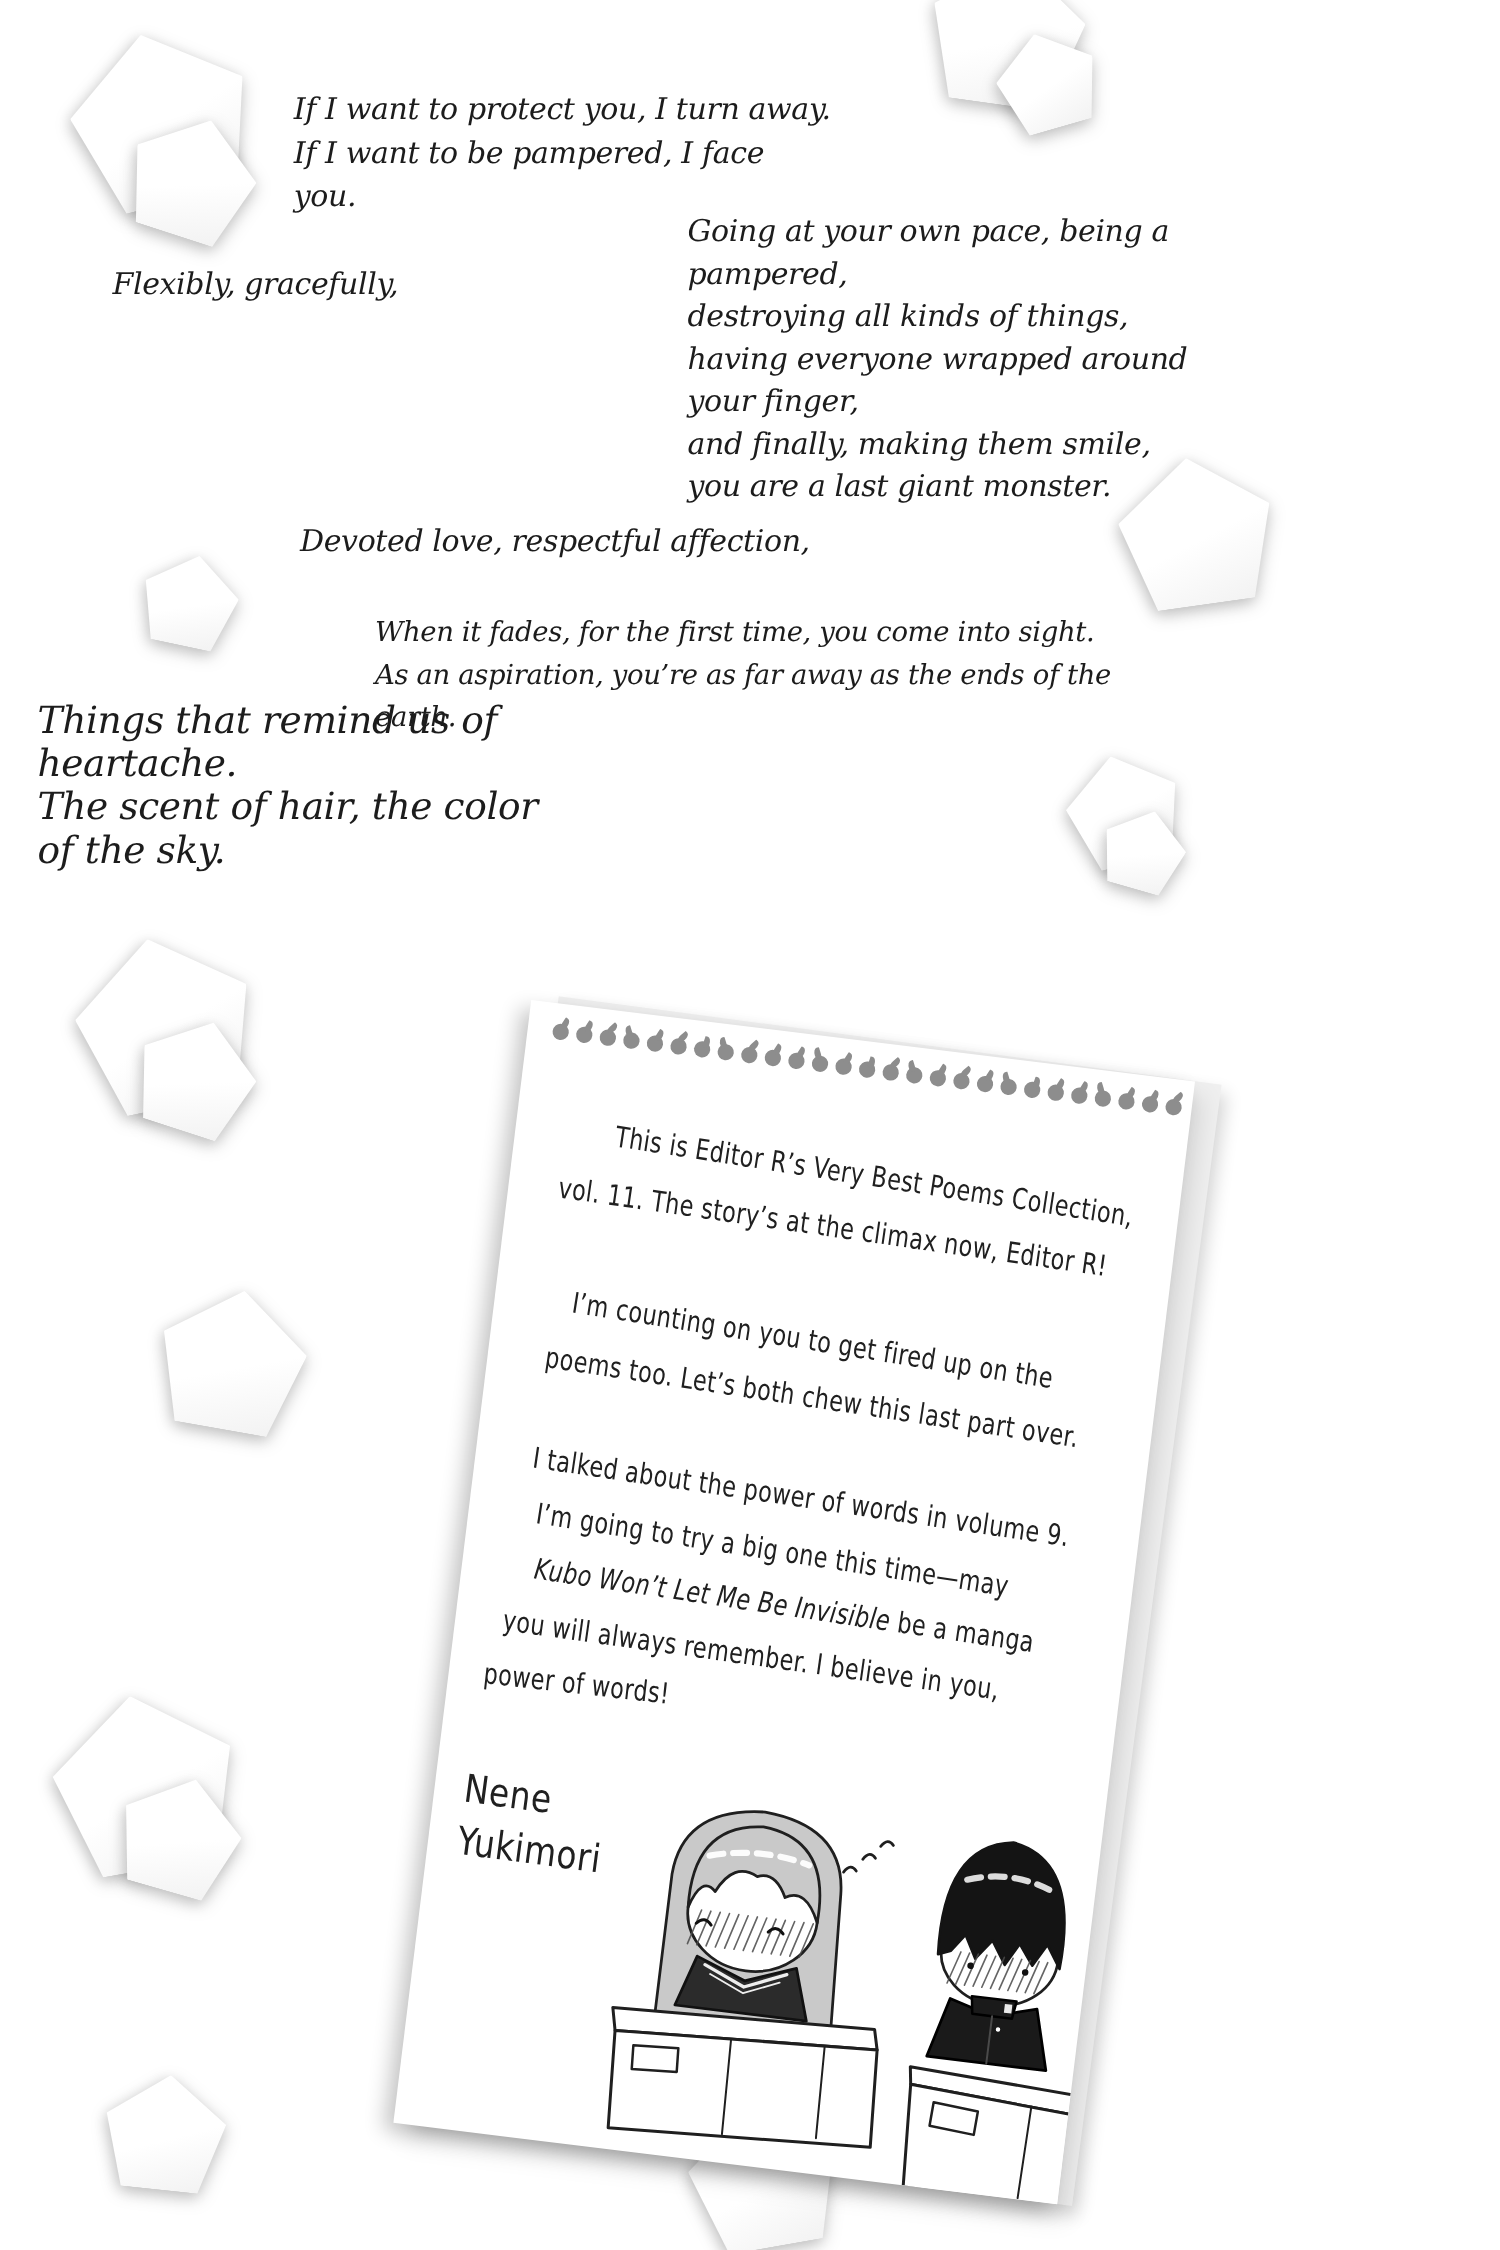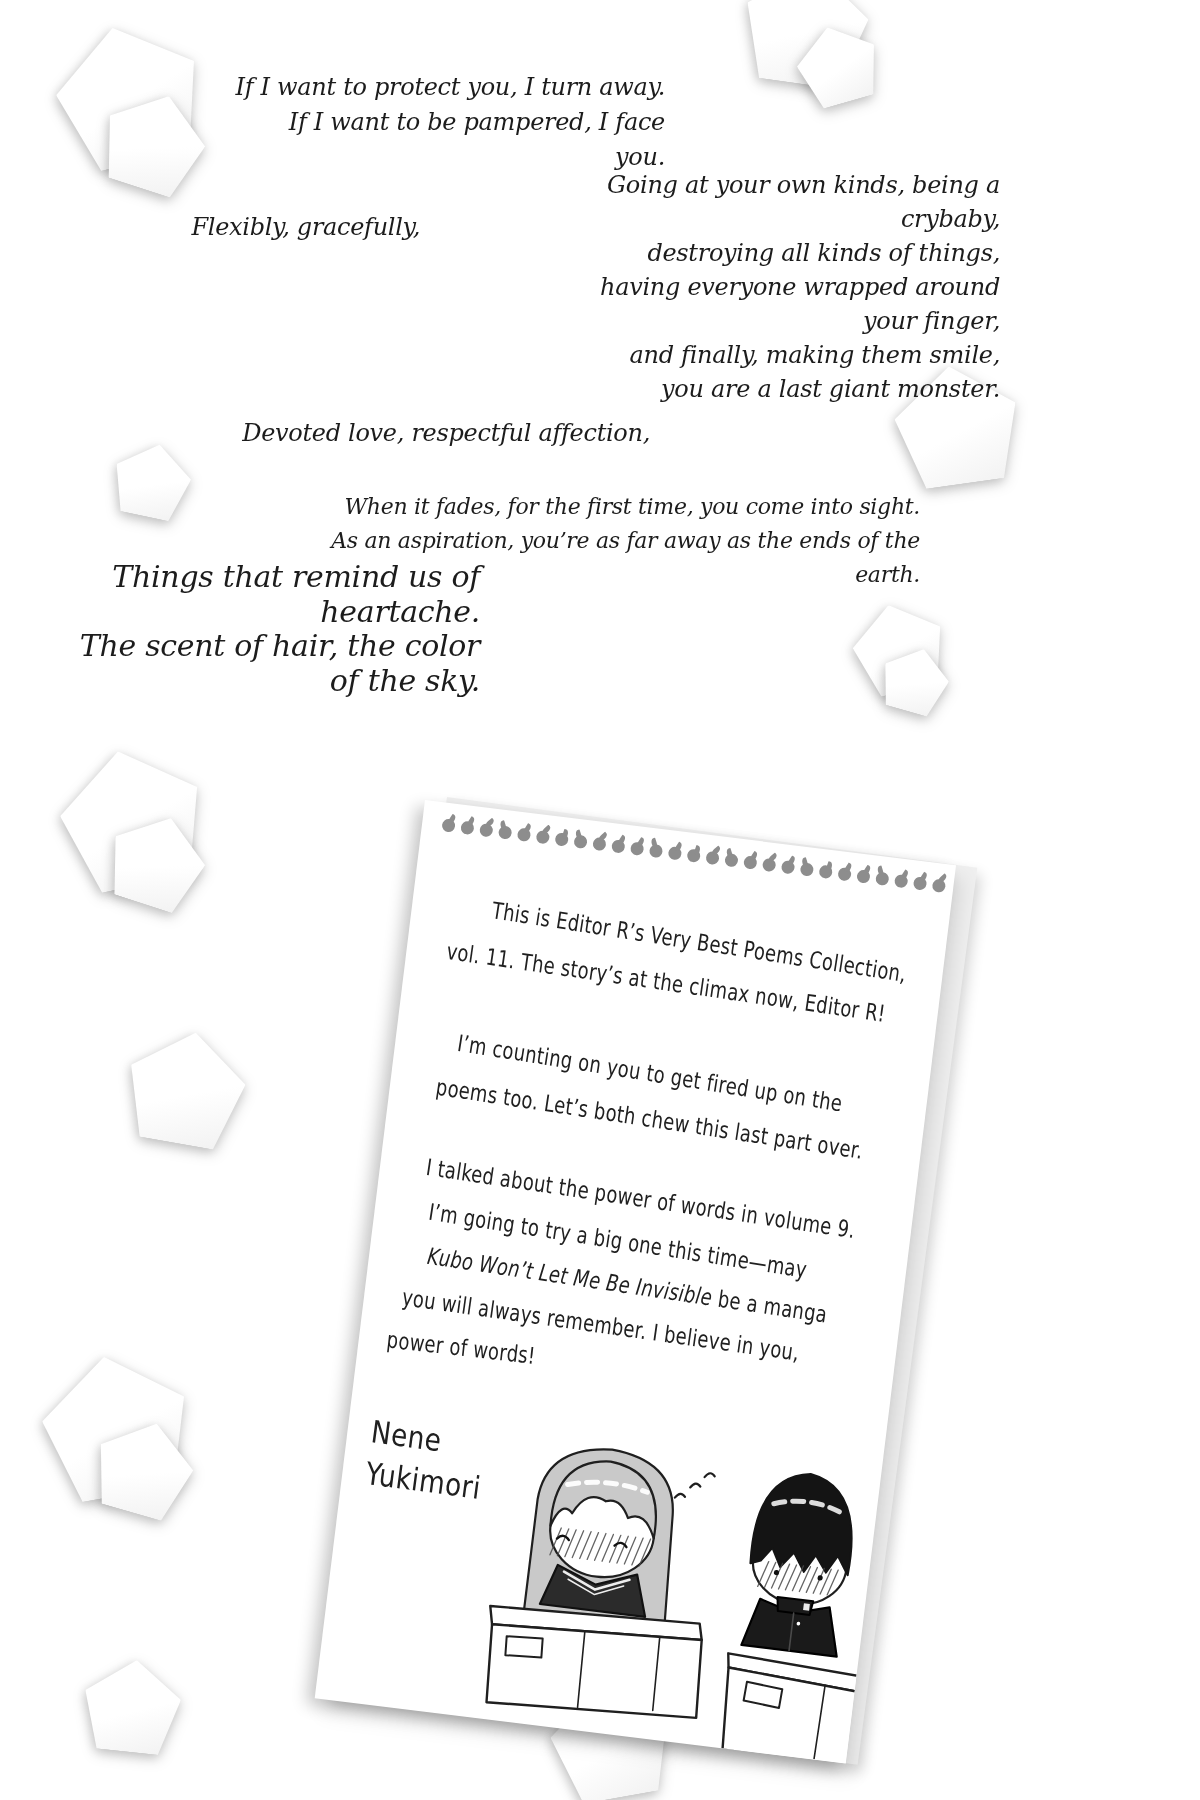--- a/index.html
+++ b/index.html
@@ -14,21 +14,21 @@
   .penta i{
     display:block;width:100%;height:100%;
     clip-path:polygon(50% 0,100% 38%,82% 100%,18% 100%,0 38%);
     background:linear-gradient(160deg,#ffffff 55%,#f1f1f1 100%);
     transform:rotate(var(--r,0deg));
   }
   .penta.under{z-index:2;}
 
   
   .poem{
-    position:absolute;z-index:3;text-align:right;
+    position:absolute;z-index:3;text-align:left;
     font-family:"DejaVu Serif",serif;font-style:italic;
     color:#1c1c1c;font-size:24px;line-height:35px;letter-spacing:-.3px;
   }
   .poem-1{left:235px;top:70px;width:430px;}
   .poem-2{left:90px;top:210px;width:330px;}
   .poem-3{left:550px;top:168px;width:450px;line-height:34px;}
   .poem-4{left:240px;top:376px;width:410px;margin-top:40px;}
   .poem-5{left:300px;top:490px;width:620px;font-size:22px;line-height:34px;}
   .poem-6{left:30px;top:560px;width:450px;font-size:30px;line-height:34.5px;}
 
@@ -118,21 +118,21 @@
   </div>
 
 <div class="poem poem-1">
   <div>If I want to protect you, I turn away.</div>
   <div>If I want to be pampered, I face you.</div>
 </div>
 <div class="poem poem-2">
   <div>Flexibly, gracefully,</div>
 </div>
 <div class="poem poem-3">
-  <div>Going at your own kinds, being a crybaby,</div>
+  <div>Going at your own pace, being a pampered,</div>
   <div>destroying all kinds of things,</div>
   <div>having everyone wrapped around your finger,</div>
   <div>and finally, making them smile,</div>
   <div>you are a last giant monster.</div>
 </div>
 <div class="poem poem-4">
   <div>Devoted love, respectful affection,</div>
 </div>
 <div class="poem poem-5">
   <div>When it fades, for the first time, you come into sight.</div>

